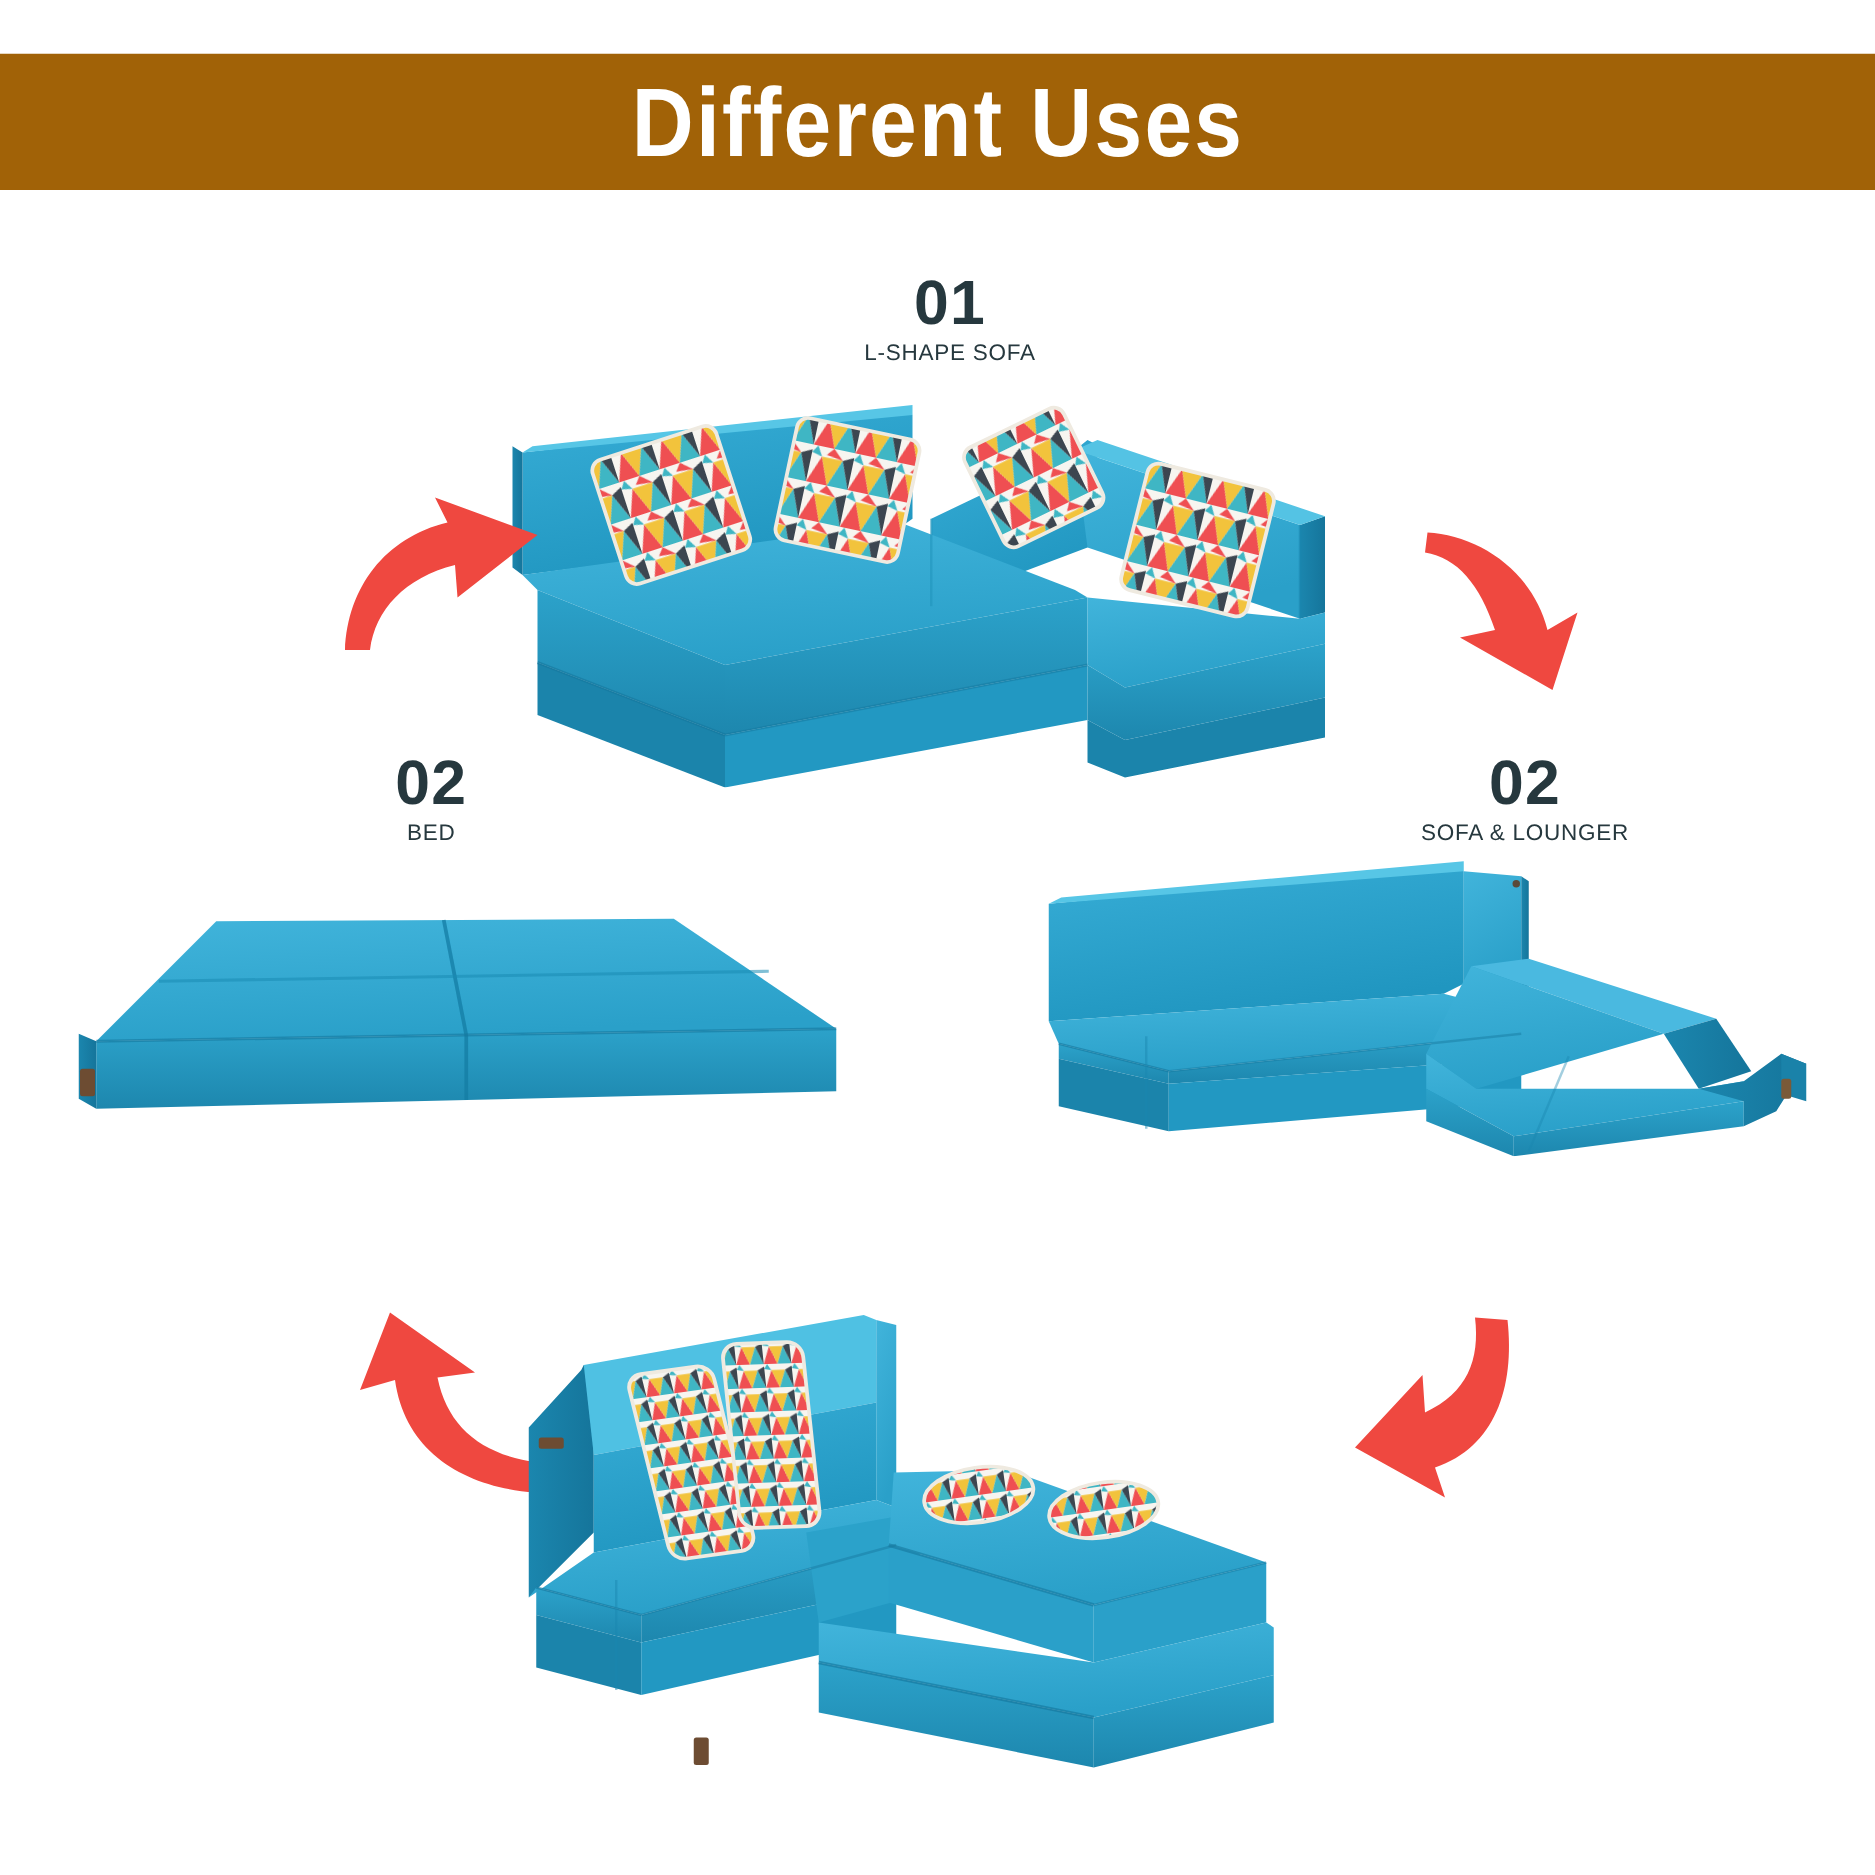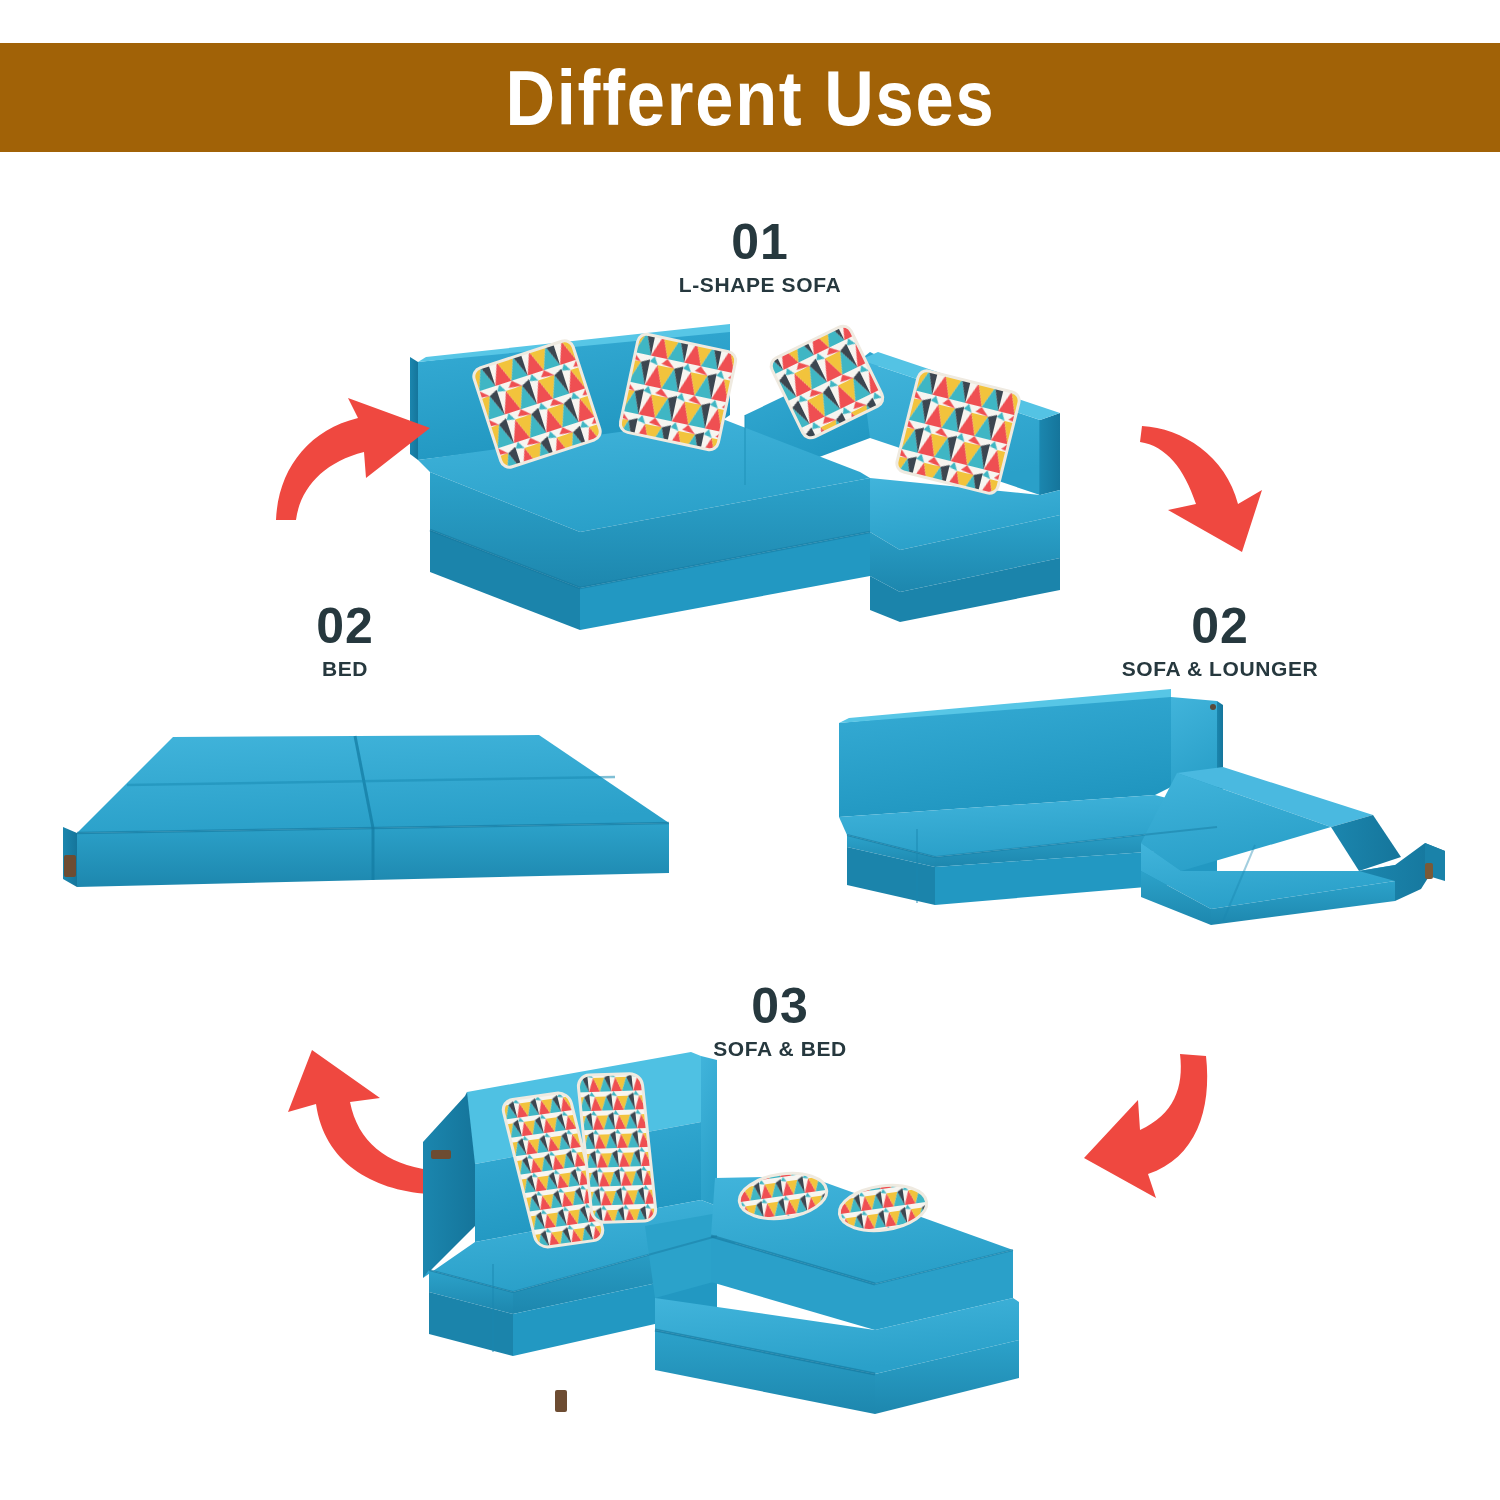--- a/index.html
+++ b/index.html
@@ -19,21 +19,21 @@
   .header-title{
     color:#ffffff;font-size:78px;font-weight:bold;letter-spacing:2px;
     font-family:"Liberation Sans Narrow","Liberation Sans",sans-serif;
     transform:scaleX(.88);transform-origin:center;white-space:nowrap;
     line-height:1;
   }
 
   
   .step-label{position:absolute;text-align:center;color:#26383e;margin-top:21px;}
   .step-num{font-size:50px;font-weight:bold;line-height:1.0;letter-spacing:1px;}
-  .step-name{font-size:21px;font-weight:bold;line-height:1.3;letter-spacing:.6px;margin-top:4px;}
+  .step-name{font-size:18px;font-weight:normal;line-height:1.3;letter-spacing:.6px;margin-top:4px;}
 
   .lbl-01{left:450px;top:196px;width:620px;}
   .lbl-02{left:1010px;top:580px;width:420px;}
   .lbl-03{left:530px;top:960px;width:500px;}
   .lbl-04{left:215px;top:580px;width:260px;}
 
   
   .arrow{position:absolute;}
 
   
@@ -203,24 +203,20 @@
   </svg>
 
   <svg class="arrow" style="left:1082px;top:1052px;" width="170" height="160" viewBox="0 0 170 160">
     <path d="M124,4 C130,58 114,106 66,122 L74,146 L2,106 L56,48 L58,78 C92,62 102,36 98,2 Z" fill="#ef4840"></path>
   </svg>
 
   <svg class="arrow" style="left:262px;top:1042px;" width="170" height="160" viewBox="0 0 170 160">
     <path d="M166,152 C110,148 62,120 54,62 L26,70 L50,8 L118,56 L88,60 C96,100 124,122 168,128 Z" fill="#ef4840"></path>
   </svg>
 
-  <div class="step-label lbl-03">
-    <div class="step-num">03</div>
-    <div class="step-name">SOFA &amp; BED</div>
-  </div>
 
   <svg class="scene" style="left:405px;top:1030px;" width="650" height="400" viewBox="0 0 650 400">
 
     <polygon points="18,112 60,66 62,62 70,66 70,196 62,204 18,248" fill="url(#foamSide)"></polygon>
     <polygon points="62,62 286,22 296,26 296,92 70,134" fill="#4fc1e3"></polygon>
     <polygon points="70,134 296,92 296,170 70,212" fill="url(#foamBack)"></polygon>
     <polygon points="296,26 312,30 312,176 296,170" fill="url(#foamTop)"></polygon>
     <rect x="26" y="120" width="20" height="9" rx="2" fill="#6d4c32"></rect>
 
     <polygon points="18,248 70,212 296,170 312,176 312,206 108,262 24,240" fill="url(#foamTop)"></polygon>

